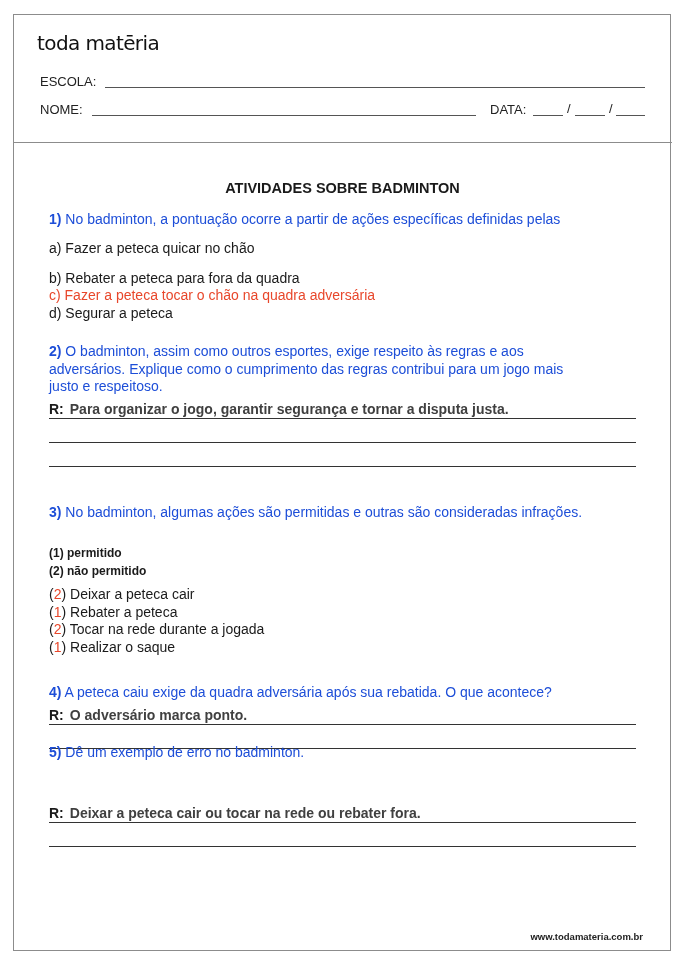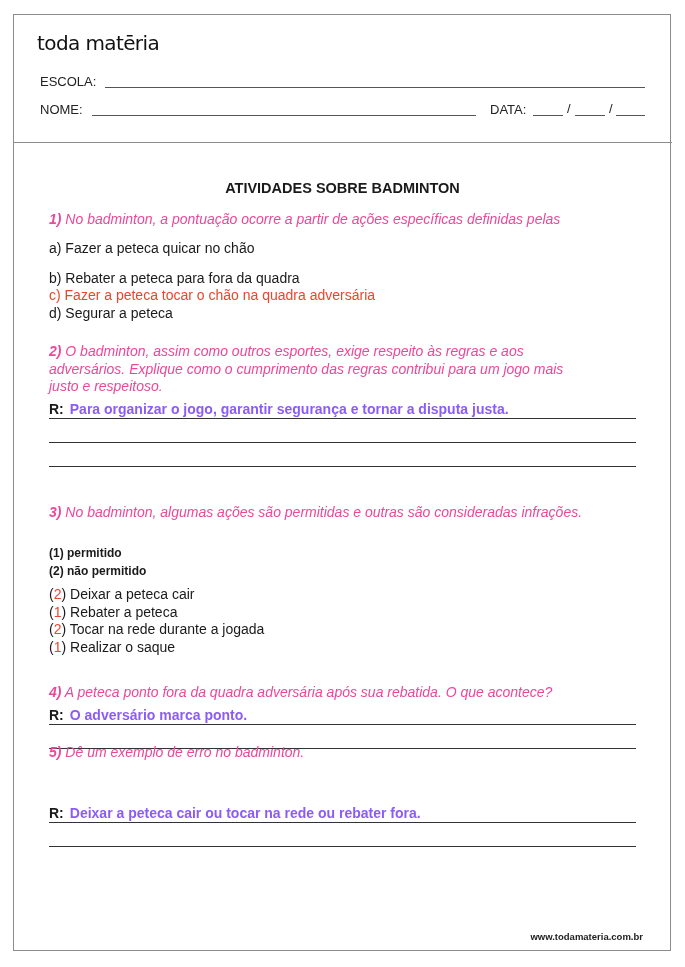--- a/index.html
+++ b/index.html
@@ -8,27 +8,27 @@
     .frame { position: absolute; left: 13px; top: 14px; width: 658px; height: 937px;
              border: 1.5px solid #8c8c8c; box-sizing: border-box; }
     .header-divider { position: absolute; left: 13px; top: 142px; width: 659px; height: 0;
                       border-top: 1.5px solid #8c8c8c; }
     .logo { position: absolute; left: 37px; top: 31px; font-family: "DejaVu Sans", sans-serif;
             font-size: 20px; letter-spacing: -0.6px; color: #111; font-weight: 500; }
     .field-label { position: absolute; font-size: 13px; color: #222; }
     .field-line { position: absolute; height: 0; border-top: 1px solid #555; }
     .title { position: absolute; left: 0; width: 685px; top: 180px; text-align: center;
              font-size: 14.5px; font-weight: bold; color: #1a1a1a; }
-    .q { position: absolute; left: 49px; width: 590px; font-size: 14px; line-height: 17.5px; color: #ec4899; font-style: italic; }
+    .q { position: absolute; left: 49px; width: 590px; font-size: 14px; line-height: 17.5px; color: #1d4ed8; }
     .q b { font-weight: bold; }
     .opt { position: absolute; left: 49px; font-size: 14px; line-height: 17.5px; }
     .red { color: #e8472b; }
     .answer-line { position: absolute; left: 49px; width: 587px; height: 0; border-top: 1.5px solid #333; }
     .answer { position: absolute; left: 49px; font-size: 14px; font-weight: bold; line-height: 17px; }
-    .answer .ans-text { color: #8b5cf6; margin-left: 6px; }
+    .answer .ans-text { color: #404040; margin-left: 6px; }
     .legend { position: absolute; left: 49px; font-size: 12px; font-weight: bold; line-height: 17.5px; }
     .footer { position: absolute; right: 42px; top: 931px; font-size: 9.5px; font-weight: bold; color: #222; }
   </style>
 </head>
 <body>
 
 <div class="frame"></div>
 <div class="header-divider"></div>
 
 <div class="logo">toda matēria</div>
@@ -77,21 +77,21 @@
 <div class="legend" style="top:545px;">(1) permitido</div>
 <div class="legend" style="top:562.5px;">(2) não permitido</div>
 
 <div class="opt" style="top:586px;">(<span class="red">2</span>) <span>Deixar a peteca cair</span></div>
 <div class="opt" style="top:603.5px;">(<span class="red">1</span>) <span>Rebater a peteca</span></div>
 <div class="opt" style="top:621px;">(<span class="red">2</span>) <span>Tocar na rede durante a jogada</span></div>
 <div class="opt" style="top:638.5px;">(<span class="red">1</span>) <span>Realizar o saque</span></div>
 
 <div class="q" style="top:684px;">
   <b>4)</b>
-  <span>A peteca ponto fora da quadra adversária após sua rebatida. O que acontece?</span>
+  <span>A peteca caiu exige da quadra adversária após sua rebatida. O que acontece?</span>
 </div>
 <div class="answer" style="top:707px;">
   <span>R:</span><span class="ans-text">O adversário marca ponto.</span>
 </div>
 <div class="answer-line" style="top:724px;"></div>
 <div class="answer-line" style="top:748px;"></div>
 
 <div class="q" style="top:744px;">
   <b>5)</b>
   <span>Dê um exemplo de erro no badminton.</span>

